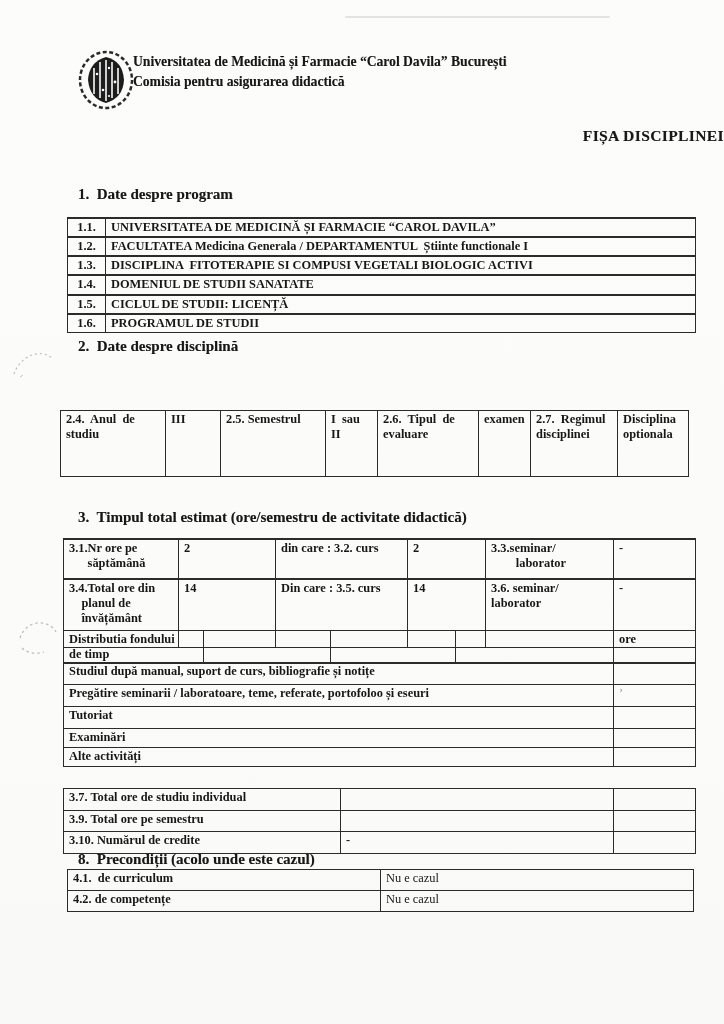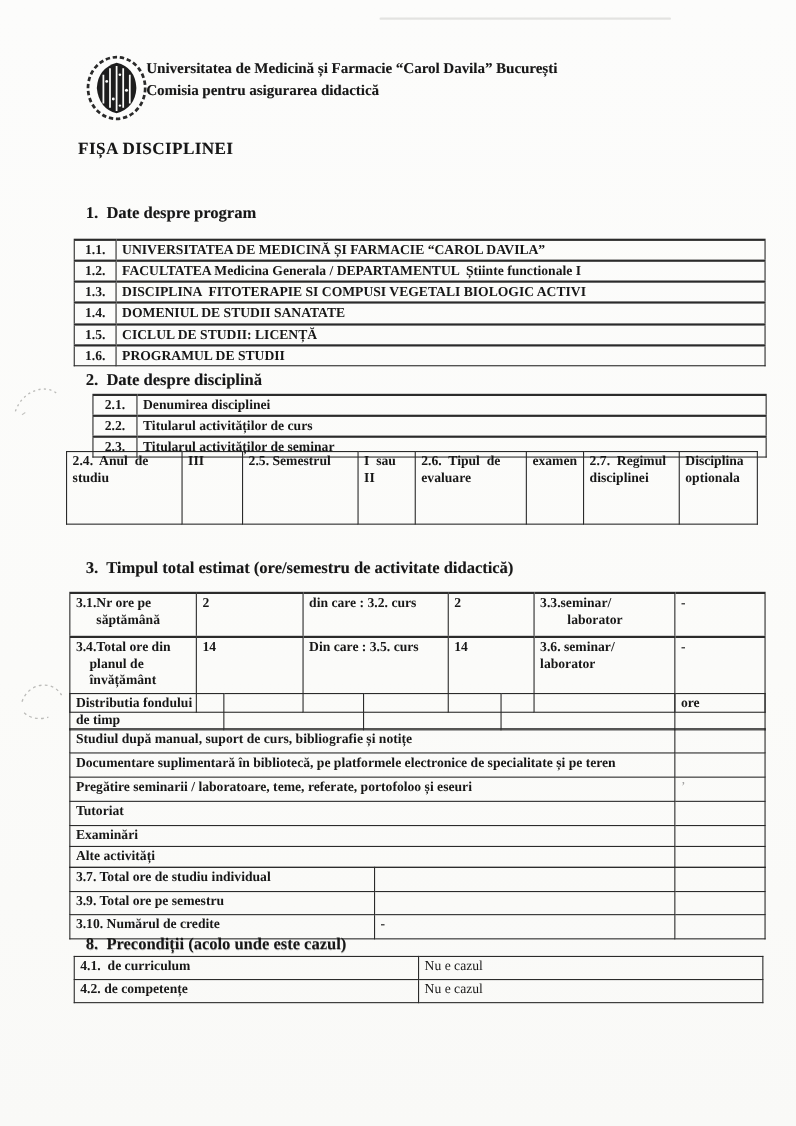--- a/index.html
+++ b/index.html
@@ -15,21 +15,21 @@
     position:absolute;inset:0;
     background:linear-gradient(180deg,#fcfcfb 0%,#fbfbf9 60%,#f9f9f7 100%);
   }
   .ink{ text-shadow:0.3px 0.3px 0 rgba(25,25,25,0.35); }
 
   
   .hdr-text{position:absolute;left:133px;top:52px;width:480px;
     font-weight:bold;font-size:13.6px;line-height:20px;}
   .seal{position:absolute;left:76px;top:48px;width:60px;height:64px;}
 
-  .doc-title{position:absolute;left:0;top:127px;width:724px;text-align:left;
+  .doc-title{position:absolute;left:0;top:127px;width:724px;text-align:right;
     padding-left:71px;box-sizing:border-box;
     font-weight:bold;font-size:15.5px;letter-spacing:0.4px;}
 
   .sec-heading{position:absolute;font-weight:bold;font-size:15px;white-space:pre-wrap;}
   #h1{left:78px;top:186px;}
   #h2{left:78px;top:338px;}
   #h3{left:78px;top:509px;}
   #h4{left:78px;top:851px;}
 
   table{border-collapse:collapse;table-layout:fixed;position:absolute;}
@@ -133,40 +133,20 @@
           <td>CICLUL DE STUDII: LICENȚĂ</td>
         </tr>
     <tr style="height:18px">
           <td class="num">1.6.</td>
           <td>PROGRAMUL DE STUDII</td>
         </tr>
   </tbody>
     </table>
 
   <div id="h2" class="sec-heading ink">2.  Date despre disciplină</div>
-  <table id="t2a" class="t-heavy">
-    <colgroup>
-        <col style="width:40px">
-        <col style="width:572px">
-      </colgroup>
-    <tbody>
-        <tr style="height:17px">
-          <td class="num">2.1.</td>
-          <td>Denumirea disciplinei</td>
-        </tr>
-    <tr style="height:17px">
-          <td class="num">2.2.</td>
-          <td>Titularul activităților de curs</td>
-        </tr>
-    <tr style="height:18px">
-          <td class="num">2.3.</td>
-          <td>Titularul activităților de seminar</td>
-        </tr>
-  </tbody>
-    </table>
   <table id="t2b">
     <colgroup>
       <col style="width:105px">
         <col style="width:55px">
         <col style="width:105px">
         <col style="width:52px">
       <col style="width:101px">
         <col style="width:52px">
         <col style="width:87px">
         <col style="width:71px">
@@ -246,24 +226,20 @@
     <colgroup>
         <col style="width:550px">
         <col style="width:82px">
       </colgroup>
     <tbody>
         <tr style="height:22px">
           <td>Studiul după manual, suport de curs, bibliografie și notițe</td>
           <td class="faint"></td>
         </tr>
     <tr style="height:22px">
-          <td>Documentare suplimentară în bibliotecă, pe platformele electronice de specialitate și pe teren</td>
-          <td class="faint"></td>
-        </tr>
-    <tr style="height:22px">
           <td>Pregătire seminarii / laboratoare, teme, referate, portofoloo și eseuri</td>
           <td class="faint">’</td>
         </tr>
     <tr style="height:22px">
           <td>Tutoriat</td>
           <td class="faint"></td>
         </tr>
     <tr style="height:19px">
           <td>Examinări</td>
           <td class="faint"></td>

